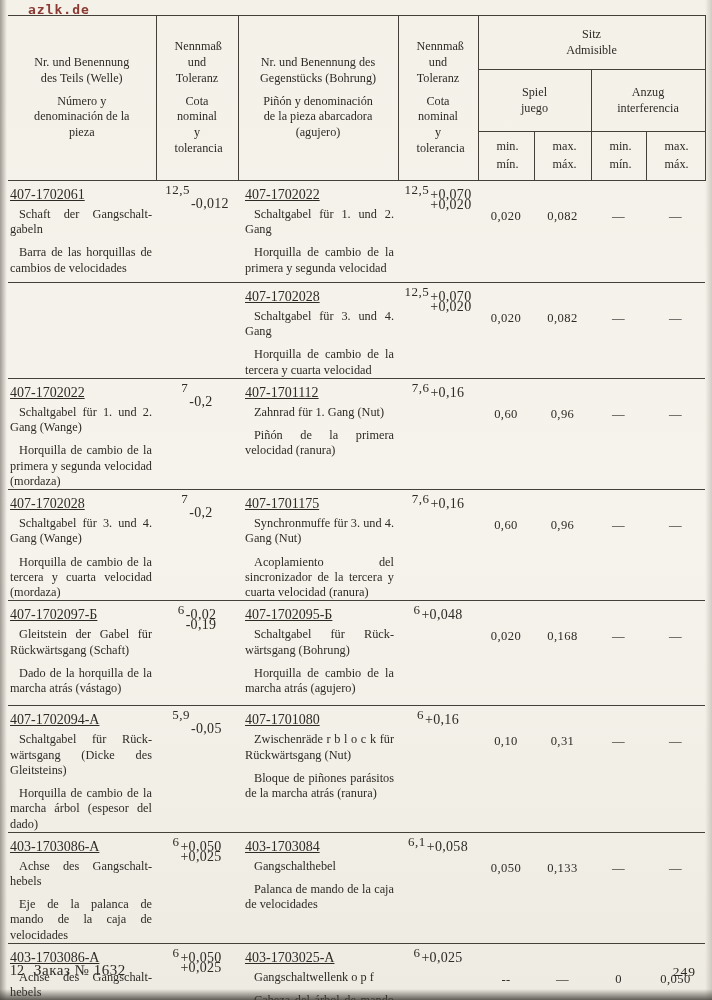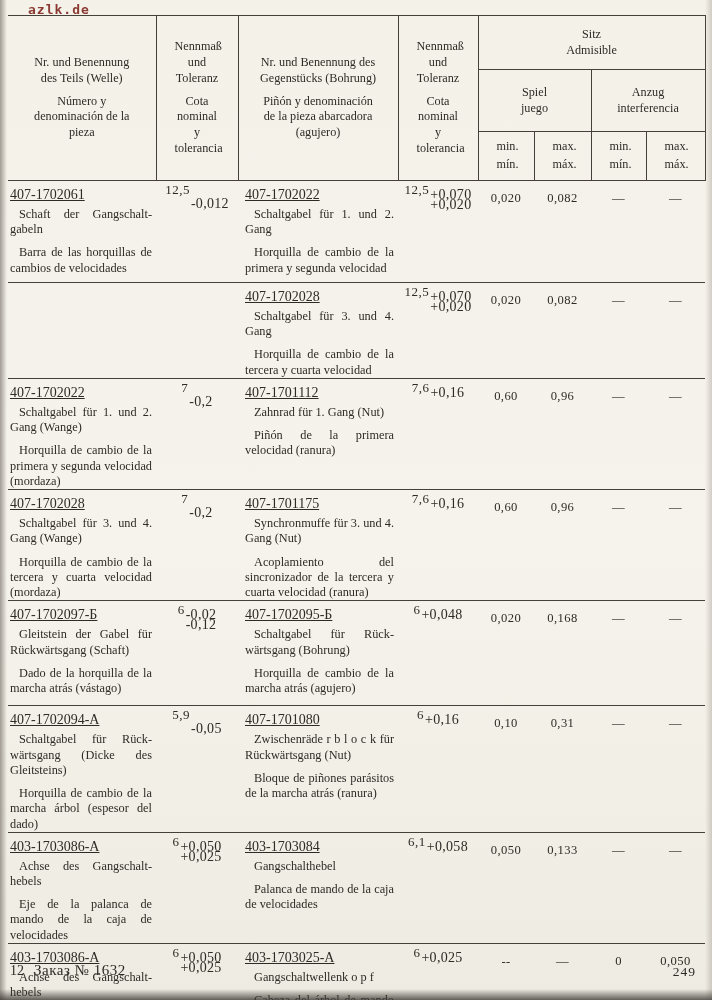--- a/index.html
+++ b/index.html
@@ -41,21 +41,21 @@
   .cb{ padding-left:7px; padding-right:4px; }
   .num{ font-size:14px; margin:3px 0 2px;text-decoration:underline; }
   .tx{ margin:4px 0 0; text-indent:9px; text-align:justify; line-height:1.24; }
   .tx + .tx{ margin-top:8px; }
   .ct{ text-align:center; font-size:13px; white-space:nowrap; }
   .tb{ letter-spacing:.5px; }
   .st{ display:inline-grid; grid-template-rows:10px 10px; vertical-align:-5px; font-size:14px; line-height:10px; text-align:right; margin-left:1px; }
   .st i{ font-style:normal; letter-spacing:.3px; }
   .sup{ grid-row:1; align-self:end; } .sub{ grid-row:2; align-self:start; }
   .sup:empty,.sub:empty{ visibility:hidden; }
-  .cv{ text-align:center; padding-top:10px; font-size:12.6px; letter-spacing:.4px; }
+  .cv{ text-align:center; padding-top:28px; font-size:12.6px; letter-spacing:.4px; }
 
   .footer-order{ position:absolute; left:10px; top:961px; z-index:3; }
   .footer-order .n{ font-size:14px; }
   .footer-order .t{ font-size:15px; margin-left:6px; letter-spacing:.5px; }
   .page-number{ position:absolute; right:16px; top:964px; z-index:3; font-size:13.5px; letter-spacing:1px; }
 
   .edge-left{ position:absolute; left:0; top:0; width:7px; height:100%; z-index:4;
     background:linear-gradient(to right, rgba(92,87,79,.55), rgba(92,87,79,0)); }
   .edge-right{ position:absolute; right:0; top:0; width:7px; height:100%; z-index:4;
     background:linear-gradient(to left, rgba(125,119,109,.30), rgba(125,119,109,0)); }
@@ -250,21 +250,21 @@
 
     <tr style="height:105px">
       <td class="cp">
         <div class="num">407-1702097-Б</div>
         <p class="tx">Gleitstein der Gabel für Rückwärtsgang (Schaft)</p>
         <p class="tx">Dado de la horquilla de la marcha atrás (vástago)</p>
       </td>
       <td class="ct">
         <span><span class="tb">6</span><span class="st">
               <i class="sup">-0,02</i>
-              <i class="sub">-0,12</i>
+              <i class="sub">-0,19</i>
             </span></span>
       </td>
       <td class="cp cb">
         <div class="num">407-1702095-Б</div>
         <p class="tx">Schaltgabel für Rück-wärtsgang (Bohrung)</p>
         <p class="tx">Horquilla de cambio de la marcha atrás (agujero)</p>
       </td>
       <td class="ct">
         <span><span class="tb">6</span><span class="st">
               <i class="sup">+0,048</i>

